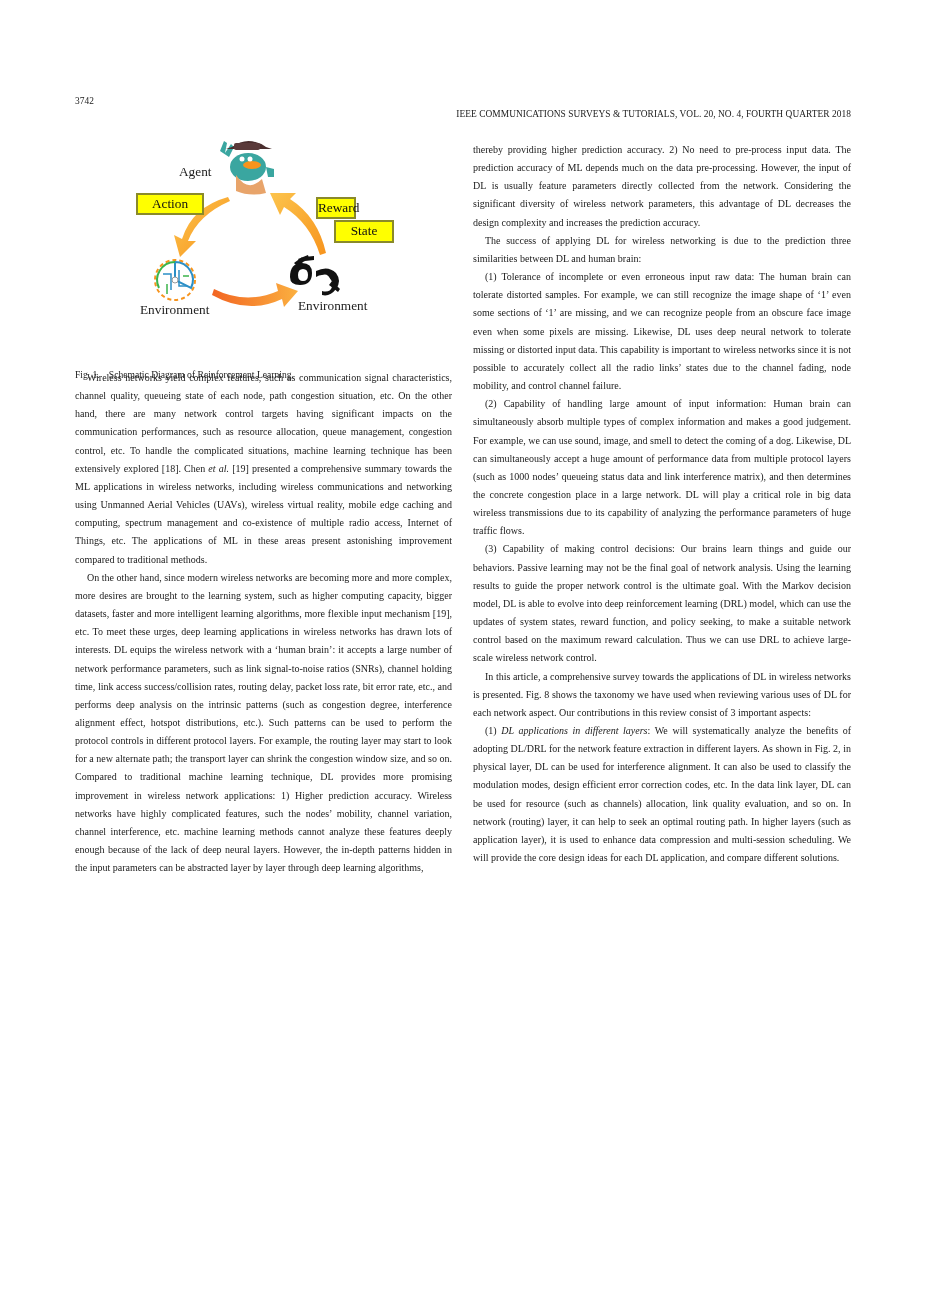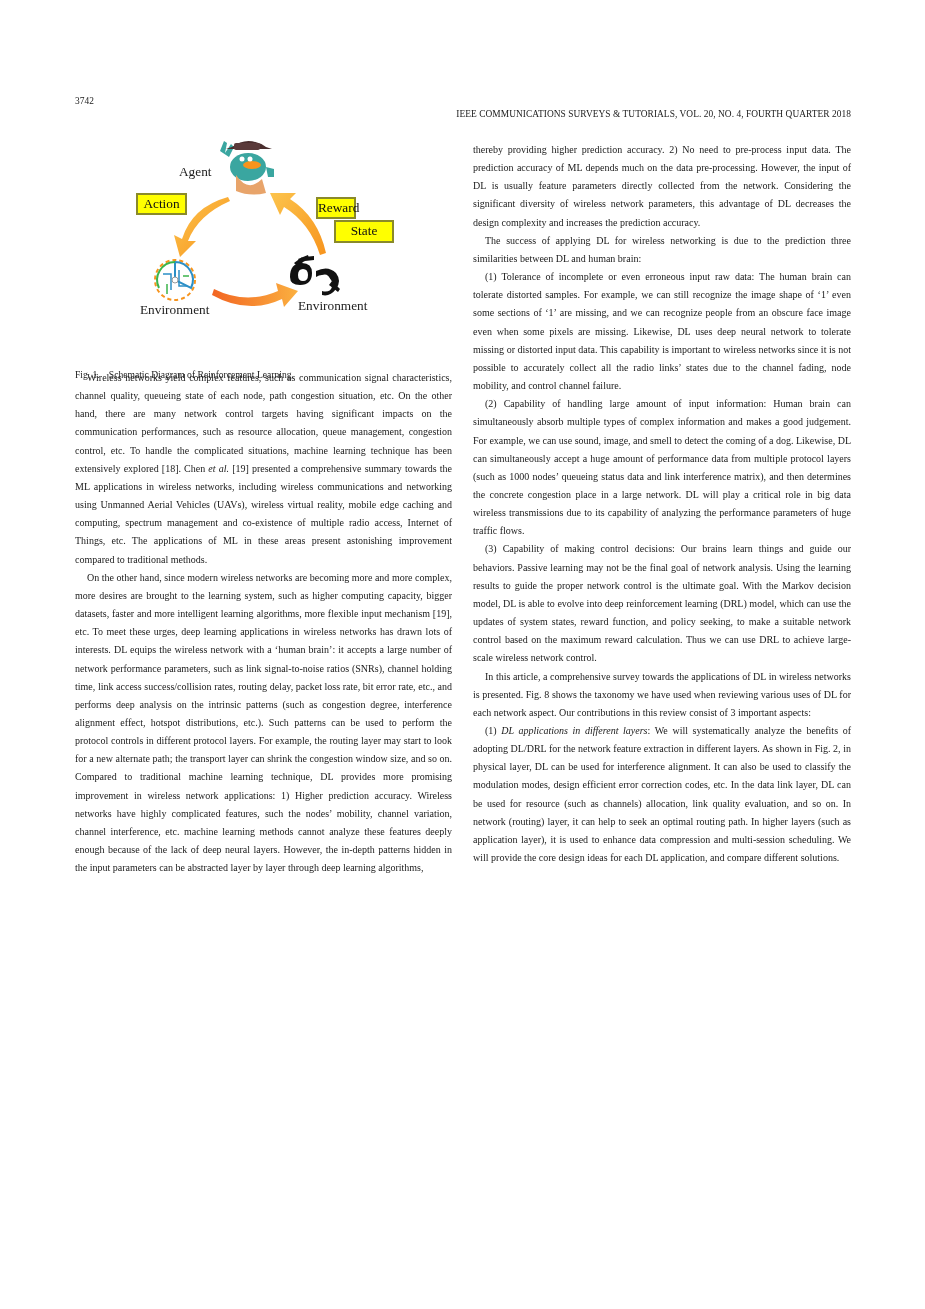--- a/index.html
+++ b/index.html
@@ -94,21 +94,21 @@
       <path d="M8 -6 q12 -6 20 2 q6 8 0 16 q-6 8 -14 6 l0 -4 q8 2 10 -4 q2 -6 -4 -10 q-6 -4 -12 0 z" fill="#111"></path>
       <path d="M14 -2 q6 -2 8 4 q-2 6 -8 4 q-4 -4 0 -8 z" fill="#fff"></path>
       <path d="M24 4 l8 8 l-2 3 l-9 -7 z" fill="#111"></path>
     </g>
   </svg>
 
   <span class="fig-label" style="left:59px; top:29px;">Agent</span>
   <span class="fig-label" style="left:20px; top:167px;">Environment</span>
   <span class="fig-label" style="left:178px; top:163px;">Environment</span>
 
-  <div class="fig-box" style="left:16px; top:58px; width:51px; height:22px;">Action</div>
+  <div class="fig-box" style="left:16px; top:58px; width:68px; height:22px;">Action</div>
   <div class="fig-box" style="left:196px; top:62px; width:40px; height:22px;">Reward</div>
   <div class="fig-box" style="left:214px; top:85px; width:60px; height:23px;">State</div>
 </div>
 
 <div class="caption">
   <span class="fig-num">Fig. 1.</span><span>Schematic Diagram of Reinforcement Learning.</span>
 </div>
 
 <div class="col col-left">
   <p class="indent"><span>Wireless networks yield complex features, such as commu­nication signal characteristics, channel quality, queueing state of each node, path congestion situation, etc. On the other hand, there are many network control targets having significant impacts on the communication performances, such as resource allocation, queue management, congestion control, etc. To han­dle the complicated situations, machine learning technique has been extensively explored [18]. Chen </span><i>et al.</i><span> [19] presented a comprehensive summary towards the ML applications in wireless networks, including wireless communications and networking using Unmanned Aerial Vehicles (UAVs), wireless virtual reality, mobile edge caching and computing, spec­trum management and co-existence of multiple radio access, Internet of Things, etc. The applications of ML in these areas present astonishing improvement compared to traditional methods.</span></p>

